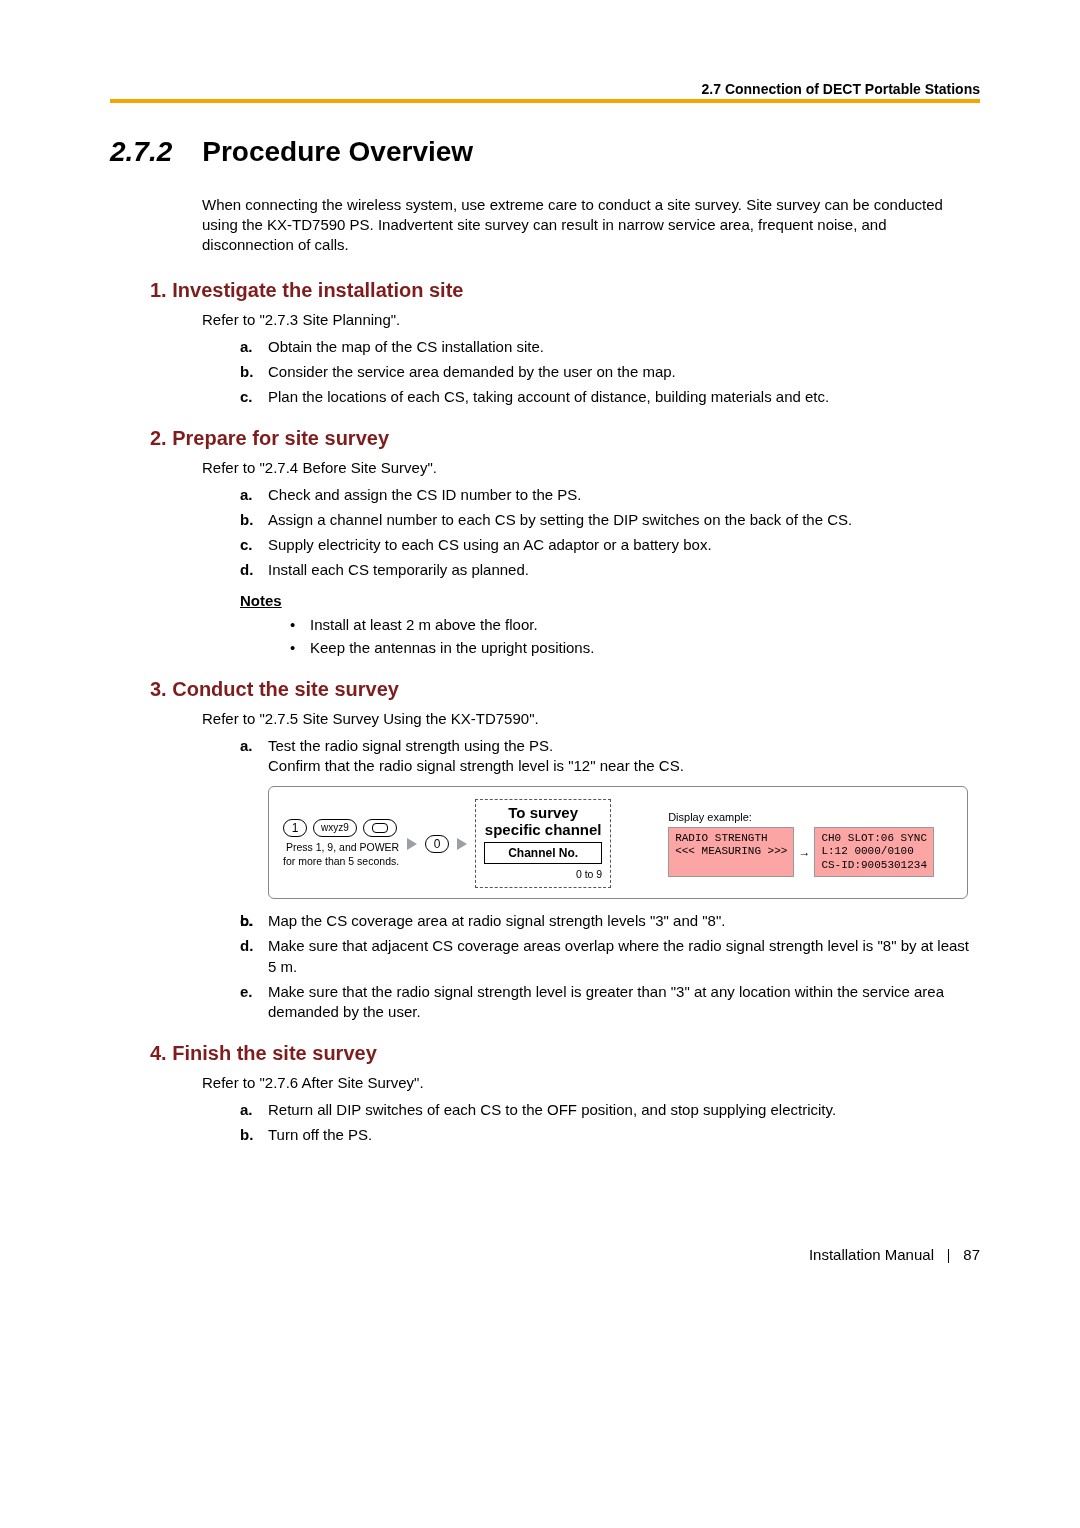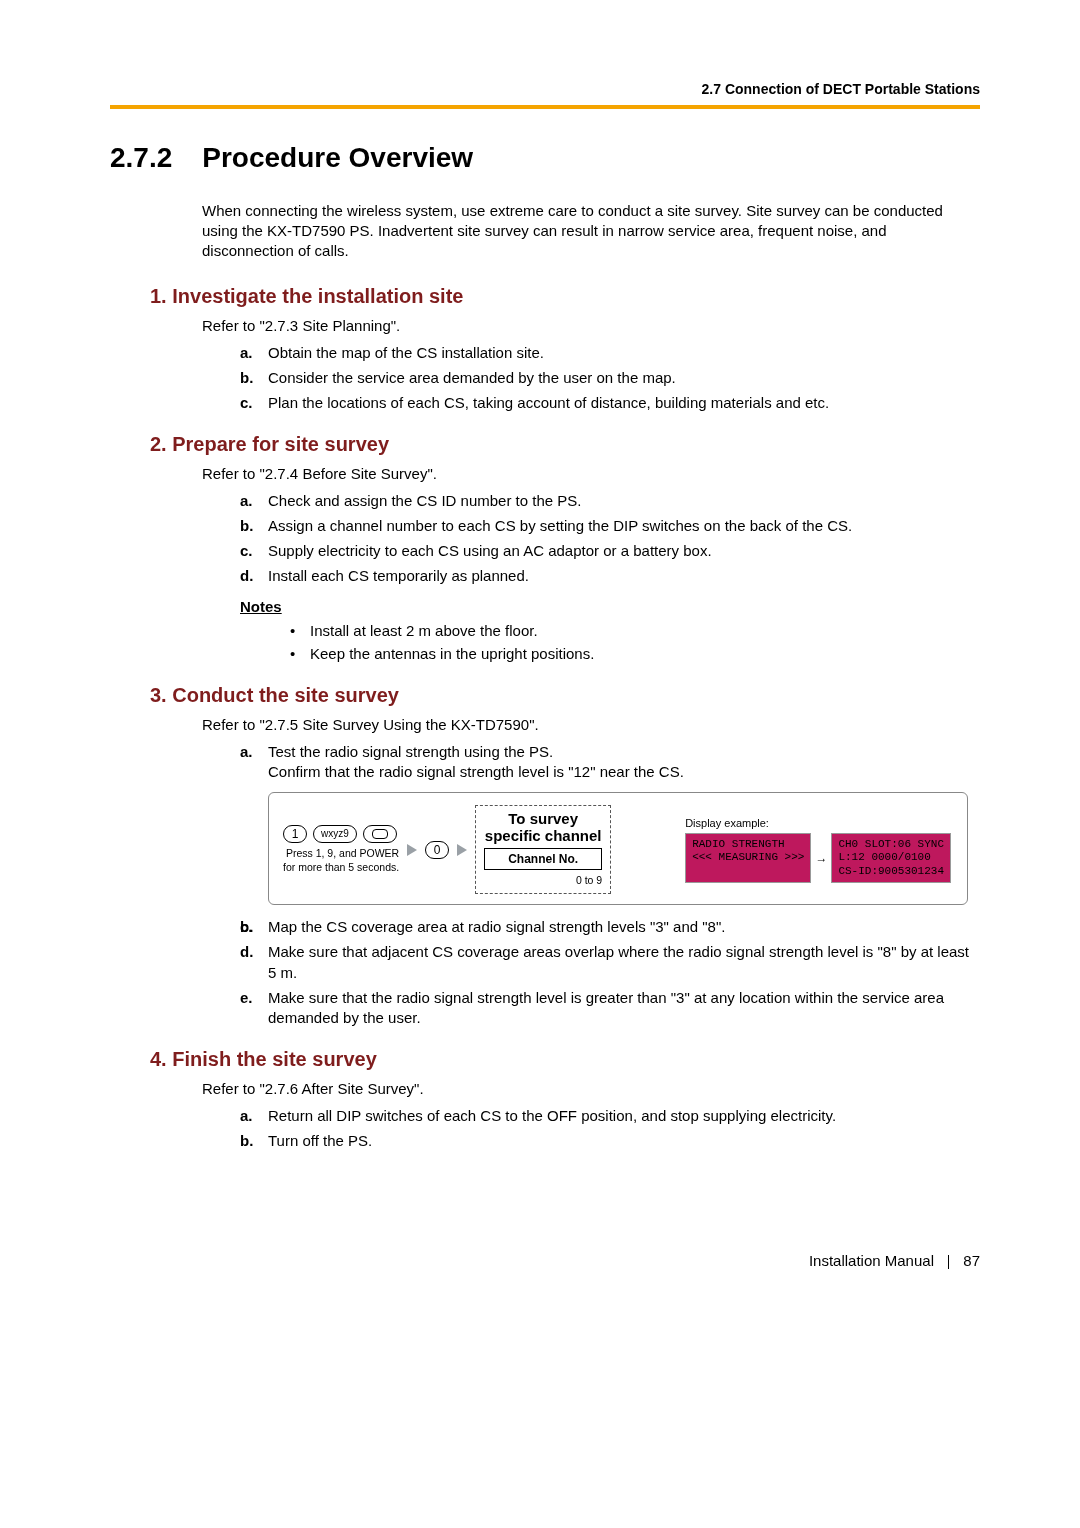--- a/index.html
+++ b/index.html
@@ -10,33 +10,32 @@
     margin: 0 auto;
     padding: 80px 100px 60px 110px;
     color: #000;
     font-size: 15px;
     line-height: 1.35;
   }
   .header-right {
     text-align: right;
     font-weight: bold;
     font-size: 14px;
-    margin-bottom: 6px;
   }
   .orange-rule {
     height: 4px;
     background: #f5a400;
     margin-bottom: 30px;
   }
   .sec-heading {
     font-size: 28px;
     font-weight: bold;
     margin-bottom: 24px;
   }
-  .sec-heading .sec-num { margin-right: 30px; }
+  .sec-heading .sec-num { margin-right: 30px; font-style: italic; }
   .intro {
     margin-left: 92px;
     margin-bottom: 22px;
     font-size: 15px;
   }
   .step-heading {
     color: #7f1d1d;
     font-size: 20px;
     font-weight: bold;
     margin: 18px 0 6px 40px;
@@ -130,26 +129,26 @@
     font-weight: bold;
     margin-top: 3px;
     display: inline-block;
   }
   .sub-caption {
     font-size: 10.5px;
     margin-top: 3px;
     text-align: right;
   }
   .disp-group {
-    margin-left: 25px;
+    margin-left: 8px;
     padding-left: 41px;
   }
   .disp-label { font-size: 11px; margin-bottom: 2px; }
   .disp-box {
-    background: #be185d;
+    background: #fca5a5;
     border: 1px solid #999;
     font-family: "Courier New", monospace;
     font-size: 11px;
     padding: 4px 6px;
     line-height: 1.2;
     white-space: pre;
   }
   .disp-pair { display: flex; align-items: stretch; }
   .disp-arrow {
     align-self: center;

